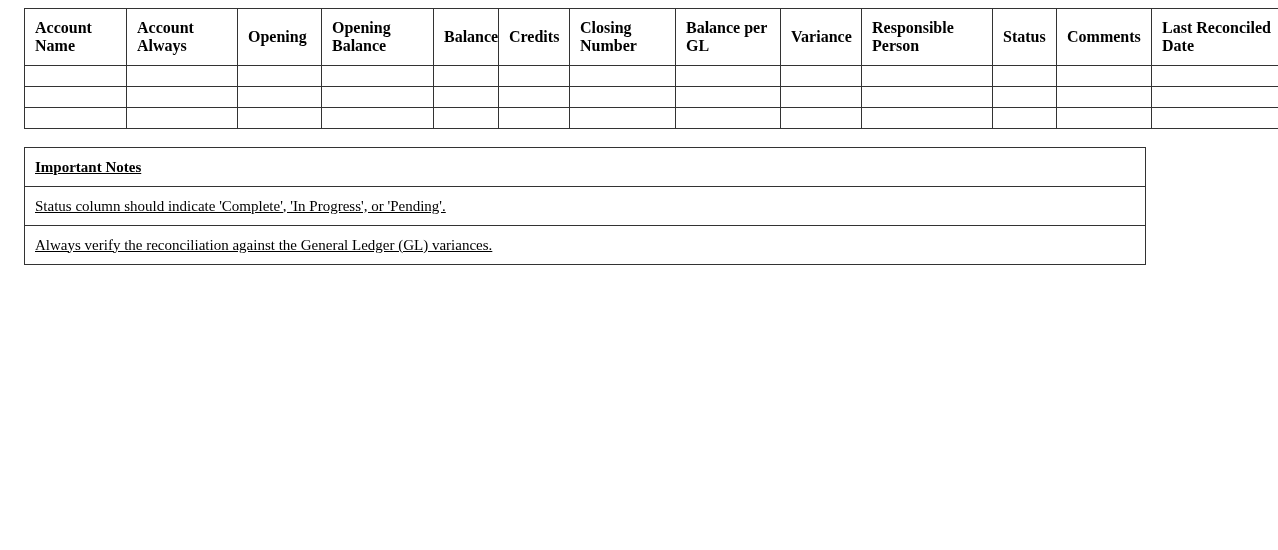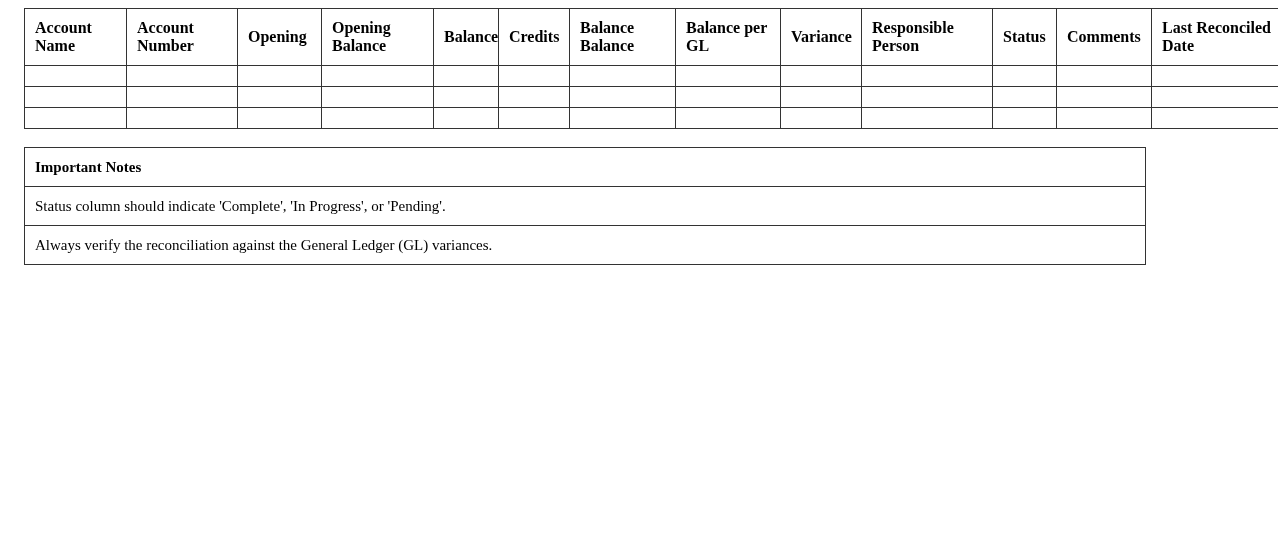--- a/index.html
+++ b/index.html
@@ -10,21 +10,21 @@
       position: relative;
     }
     table { border-collapse: collapse; position: absolute; left: 24px; }
     #tracker { top: 8px; width: 1262px; table-layout: fixed; }
     #tracker th, #tracker td { border: 1px solid #333; padding: 0 10px; }
     #tracker th {
       font-weight: bold; font-size: 16px; line-height: 18px;
       text-align: left; height: 56px; vertical-align: middle;
     }
     #tracker td { height: 20px; }
-    #notes { top: 147px; width: 1122px; }
+    #notes { top: 147px; width: 1122px; text-decoration: underline; }
     #notes td {
       border: 1px solid #333; padding: 0 10px; height: 38px;
       font-size: 15px; vertical-align: middle;
     }
     #notes .notes-title { font-weight: bold; }
   </style>
 </head>
 <body>
 
 <table id="tracker">
@@ -39,26 +39,26 @@
       <col style="width:105px">
     <col style="width:81px">
       <col style="width:131px">
       <col style="width:64px">
       <col style="width:95px">
     <col style="width:135px">
   </colgroup>
   <thead>
     <tr>
       <th>Account Name</th>
-      <th>Account Number</th>
+      <th>Account Always</th>
       <th>Opening</th>
       <th>Opening Balance</th>
       <th>Balance</th>
       <th>Credits</th>
-      <th>Balance Balance</th>
+      <th>Closing Number</th>
       <th>Balance per GL</th>
       <th>Variance</th>
       <th>Responsible Person</th>
       <th>Status</th>
       <th>Comments</th>
       <th>Last Reconciled Date</th>
     </tr>
   </thead>
   <tbody>
     <tr>

